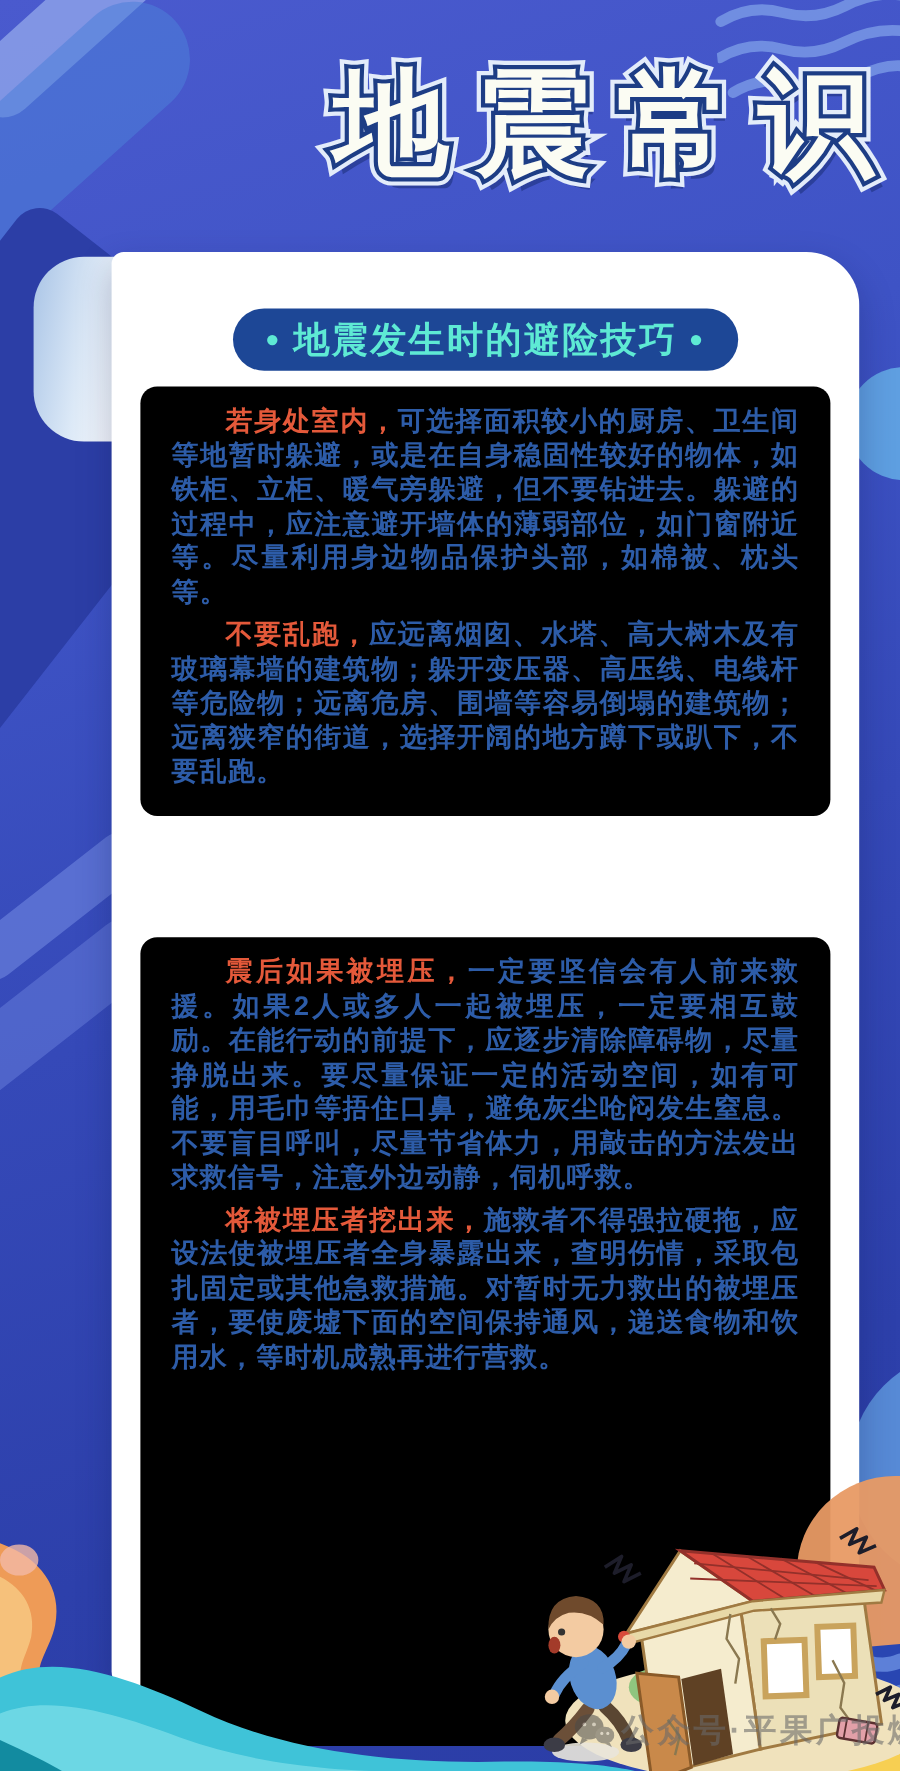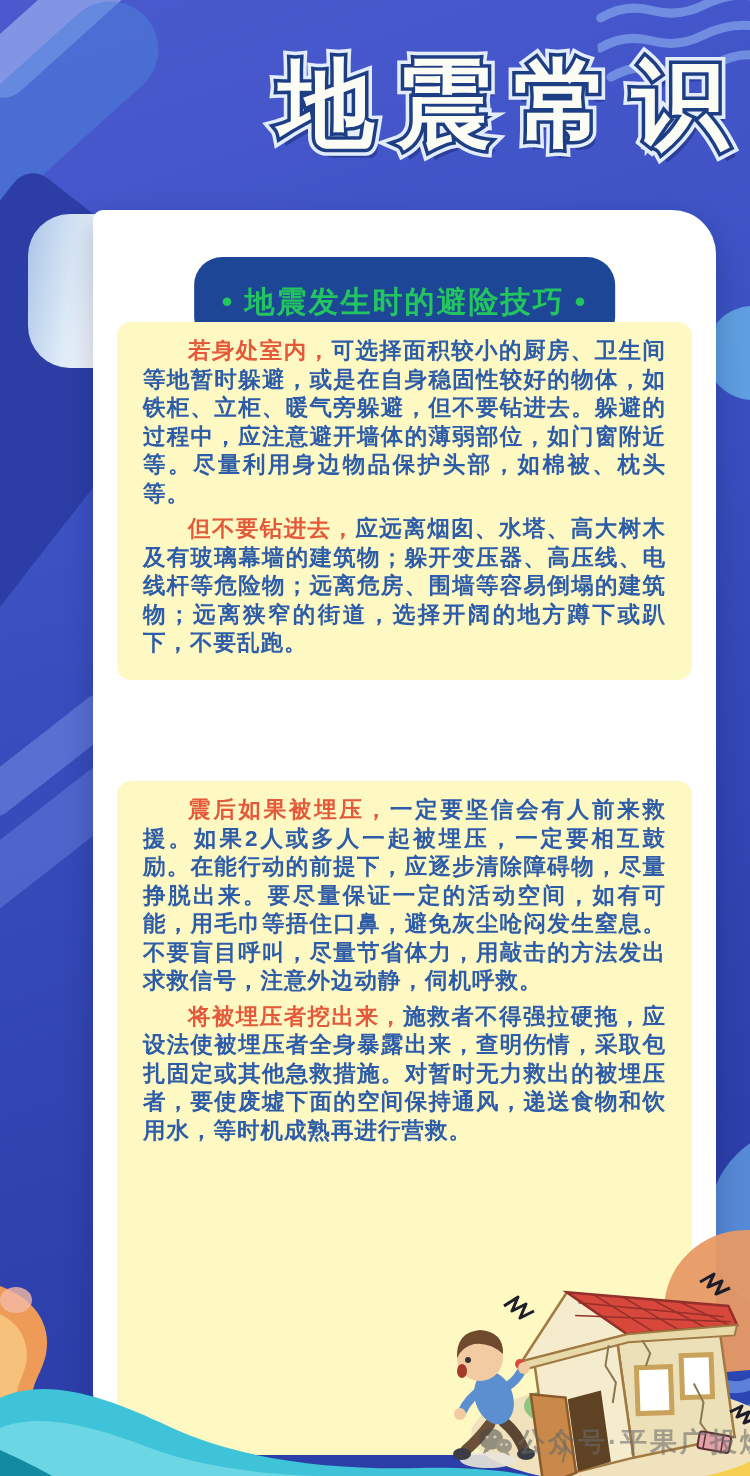--- a/index.html
+++ b/index.html
@@ -25,25 +25,25 @@
     font-size:96px;font-weight:900;letter-spacing:22px;line-height:120px;white-space:nowrap;}
   .title-back{-webkit-text-stroke:14px #e3ecfa;color:#e3ecfa;text-shadow:6px 9px 0 rgba(21,42,112,.5);}
   .title-mid{-webkit-text-stroke:7px #1d3d85;color:#1d3d85;}
   .title-front{color:#fbfcf3;}
   
   .paper-fold{left:28px;top:214px;width:74px;height:154px;border-radius:42px 0 0 42px;
     background:linear-gradient(100deg,#a9c4e6 0%,#dce9f7 55%,#ffffff 100%);}
   .paper{left:93px;top:210px;width:623px;height:1197px;background:#ffffff;
     border-radius:10px 44px 14px 14px;box-shadow:0 12px 28px rgba(15,25,80,.28);}
   .pill{position:absolute;left:50%;transform:translateX(-50%);height:52px;line-height:53px;
-    padding:18px 28px;border-radius:28px;background:#1d4796;color:#22c55e;white-space:nowrap;
+    padding:0 28px;border-radius:28px;background:#1d4796;color:#5eead4;white-space:nowrap;
     font-size:30px;font-weight:700;letter-spacing:2px;}
   .pill-1{top:47px;}
   .pill-2{top:507px;}
-  .tipbox{position:absolute;left:24px;width:575px;background:#fef9c3;border-radius:14px;
+  .tipbox{position:absolute;left:24px;width:575px;background:#000000;border-radius:14px;
     box-sizing:border-box;padding:15px 26px 0;color:#2d5ca8;font-size:22.5px;font-weight:700;
     line-height:28.5px;letter-spacing:1px;text-align:justify;overflow:hidden;}
   .box-1{top:112px;height:358px;}
   .box-2{top:571px;height:674px;}
   .tipbox p{margin:0 0 7px;text-indent:2em;}
   .lead{color:#e4593a;font-weight:800;}
   
   .bottom-waves{left:0;top:1160px;width:750px;height:316px;}
   .illustration{left:438px;top:1272px;width:312px;height:204px;}
   .watermark{left:478px;top:1424px;height:36px;display:flex;align-items:center;gap:6px;
@@ -76,21 +76,21 @@
     <span class="title-layer title-front">地震常识</span>
   </div>
 
   <div class="abs paper-fold"></div>
   <div class="abs paper">
 
     <div class="pill pill-1">• 地震发生时的避险技巧 •</div>
 
     <div class="tipbox box-1">
       <p><span class="lead">若身处室内，</span><span>可选择面积较小的厨房、卫生间等地暂时躲避，或是在自身稳固性较好的物体，如铁柜、立柜、暖气旁躲避，但不要钻进去。躲避的过程中，应注意避开墙体的薄弱部位，如门窗附近等。尽量利用身边物品保护头部，如棉被、枕头等。</span></p>
-      <p><span class="lead">但不要钻进去，</span><span>应远离烟囱、水塔、高大树木及有玻璃幕墙的建筑物；躲开变压器、高压线、电线杆等危险物；远离危房、围墙等容易倒塌的建筑物；远离狭窄的街道，选择开阔的地方蹲下或趴下，不要乱跑。</span></p>
+      <p><span class="lead">不要乱跑，</span><span>应远离烟囱、水塔、高大树木及有玻璃幕墙的建筑物；躲开变压器、高压线、电线杆等危险物；远离危房、围墙等容易倒塌的建筑物；远离狭窄的街道，选择开阔的地方蹲下或趴下，不要乱跑。</span></p>
     </div>
 
 
     <div class="tipbox box-2">
       <p><span class="lead">震后如果被埋压，</span><span>一定要坚信会有人前来救援。如果2人或多人一起被埋压，一定要相互鼓励。在能行动的前提下，应逐步清除障碍物，尽量挣脱出来。要尽量保证一定的活动空间，如有可能，用毛巾等捂住口鼻，避免灰尘呛闷发生窒息。不要盲目呼叫，尽量节省体力，用敲击的方法发出求救信号，注意外边动静，伺机呼救。</span></p>
       <p><span class="lead">将被埋压者挖出来，</span><span>施救者不得强拉硬拖，应设法使被埋压者全身暴露出来，查明伤情，采取包扎固定或其他急救措施。对暂时无力救出的被埋压者，要使废墟下面的空间保持通风，递送食物和饮用水，等时机成熟再进行营救。</span></p>
     </div>
   </div>
 
   <svg class="abs bottom-waves" viewBox="0 0 750 316">

